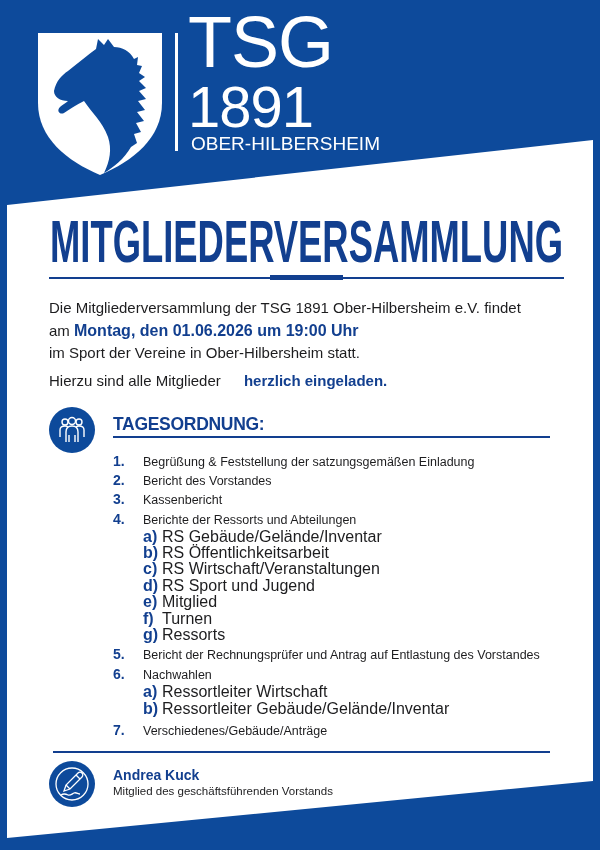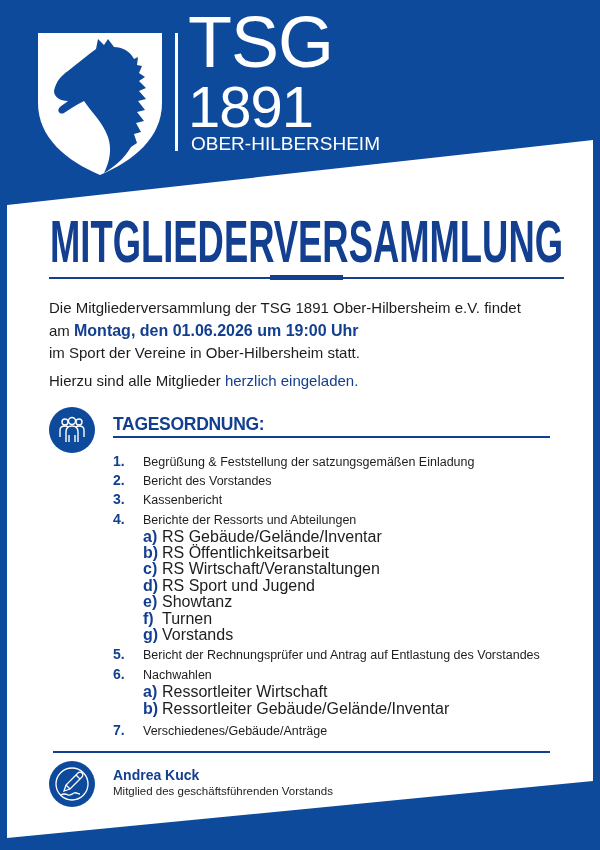--- a/index.html
+++ b/index.html
@@ -10,21 +10,21 @@
   .logo-divider { left:175px; top:33px; width:3px; height:118px; background:#fff; }
   .logo-tsg { left:188px; top:10px; color:#fff; font-size:72px; line-height:64px; font-weight:400; letter-spacing:-1px; }
   .logo-year { left:188px; top:77px; color:#fff; font-size:58px; line-height:60px; font-weight:400; letter-spacing:-1px; }
   .logo-place { left:191px; top:133px; color:#fff; font-size:19px; line-height:22px; letter-spacing:0px; }
   .title-wrap { left:49px; top:212px; width:515px; height:56px; overflow:visible; }
   .title-rule { left:49px; top:277px; width:515px; height:2px; background:#123f8f; }
   .title-rule-bar { left:270px; top:275px; width:73px; height:5px; background:#123f8f; }
   .intro { left:49px; top:297px; width:520px; font-size:15px; line-height:22.5px; color:#1d1d1f; }
   .intro .hl { color:#123f8f; font-weight:700; font-size:16px; }
   .invite { left:49px; top:372px; font-size:15px; color:#1d1d1f; }
-  .invite .hl { color:#123f8f; font-weight:400; }
+  .invite .hl { color:#123f8f; font-weight:700;margin-left:19px; }
   .circle-icon { width:46px; height:46px; border-radius:50%; background:#0d4a9b; display:flex; align-items:center; justify-content:center; }
   .agenda-icon { left:49px; top:407px; }
   .agenda-head { left:113px; top:414px; color:#123f8f; font-weight:700; font-size:17.5px; letter-spacing:-0.3px; }
   .agenda-rule { left:113px; top:436px; width:437px; height:2px; background:#123f8f; }
   .item { position:absolute; left:113px; font-size:12.5px; color:#1d1d1f; white-space:nowrap; line-height:16px; }
   .item .num { display:inline-block; width:30px; color:#123f8f; font-weight:700; font-size:14px; }
   .sub { position:absolute; left:143px; font-size:16px; color:#1d1d1f; white-space:nowrap; line-height:15px; }
   .sub .letter { display:inline-block; width:19px; color:#123f8f; font-weight:700; }
   .sig-rule { left:53px; top:751px; width:497px; height:2px; background:#123f8f; }
   .sig-icon { left:49px; top:761px; }
@@ -78,23 +78,23 @@
 
 <div class="item" style="top:453px"><span class="num">1.</span><span>Begrüßung &amp; Feststellung der satzungsgemäßen Einladung</span></div>
 <div class="item" style="top:472px"><span class="num">2.</span><span>Bericht des Vorstandes</span></div>
 <div class="item" style="top:491px"><span class="num">3.</span><span>Kassenbericht</span></div>
 <div class="item" style="top:511px"><span class="num">4.</span><span>Berichte der Ressorts und Abteilungen</span></div>
 
 <div class="sub" style="top:529px"><span class="letter">a)</span><span>RS Gebäude/Gelände/Inventar</span></div>
 <div class="sub" style="top:545px"><span class="letter">b)</span><span>RS Öffentlichkeitsarbeit</span></div>
 <div class="sub" style="top:561px"><span class="letter">c)</span><span>RS Wirtschaft/Veranstaltungen</span></div>
 <div class="sub" style="top:578px"><span class="letter">d)</span><span>RS Sport und Jugend</span></div>
-<div class="sub" style="top:594px"><span class="letter">e)</span><span>Showtanz</span></div>
+<div class="sub" style="top:594px"><span class="letter">e)</span><span>Mitglied</span></div>
 <div class="sub" style="top:611px"><span class="letter">f)</span><span>Turnen</span></div>
-<div class="sub" style="top:627px"><span class="letter">g)</span><span>Vorstands</span></div>
+<div class="sub" style="top:627px"><span class="letter">g)</span><span>Ressorts</span></div>
 
 <div class="item" style="top:646px"><span class="num">5.</span><span>Bericht der Rechnungsprüfer und Antrag auf Entlastung des Vorstandes</span></div>
 <div class="item" style="top:666px"><span class="num">6.</span><span>Nachwahlen</span></div>
 
 <div class="sub" style="top:684px"><span class="letter">a)</span><span>Ressortleiter Wirtschaft</span></div>
 <div class="sub" style="top:701px"><span class="letter">b)</span><span>Ressortleiter Gebäude/Gelände/Inventar</span></div>
 
 <div class="item" style="top:722px"><span class="num">7.</span><span>Verschiedenes/Gebäude/Anträge</span></div>
 
 <div class="abs sig-rule"></div>

